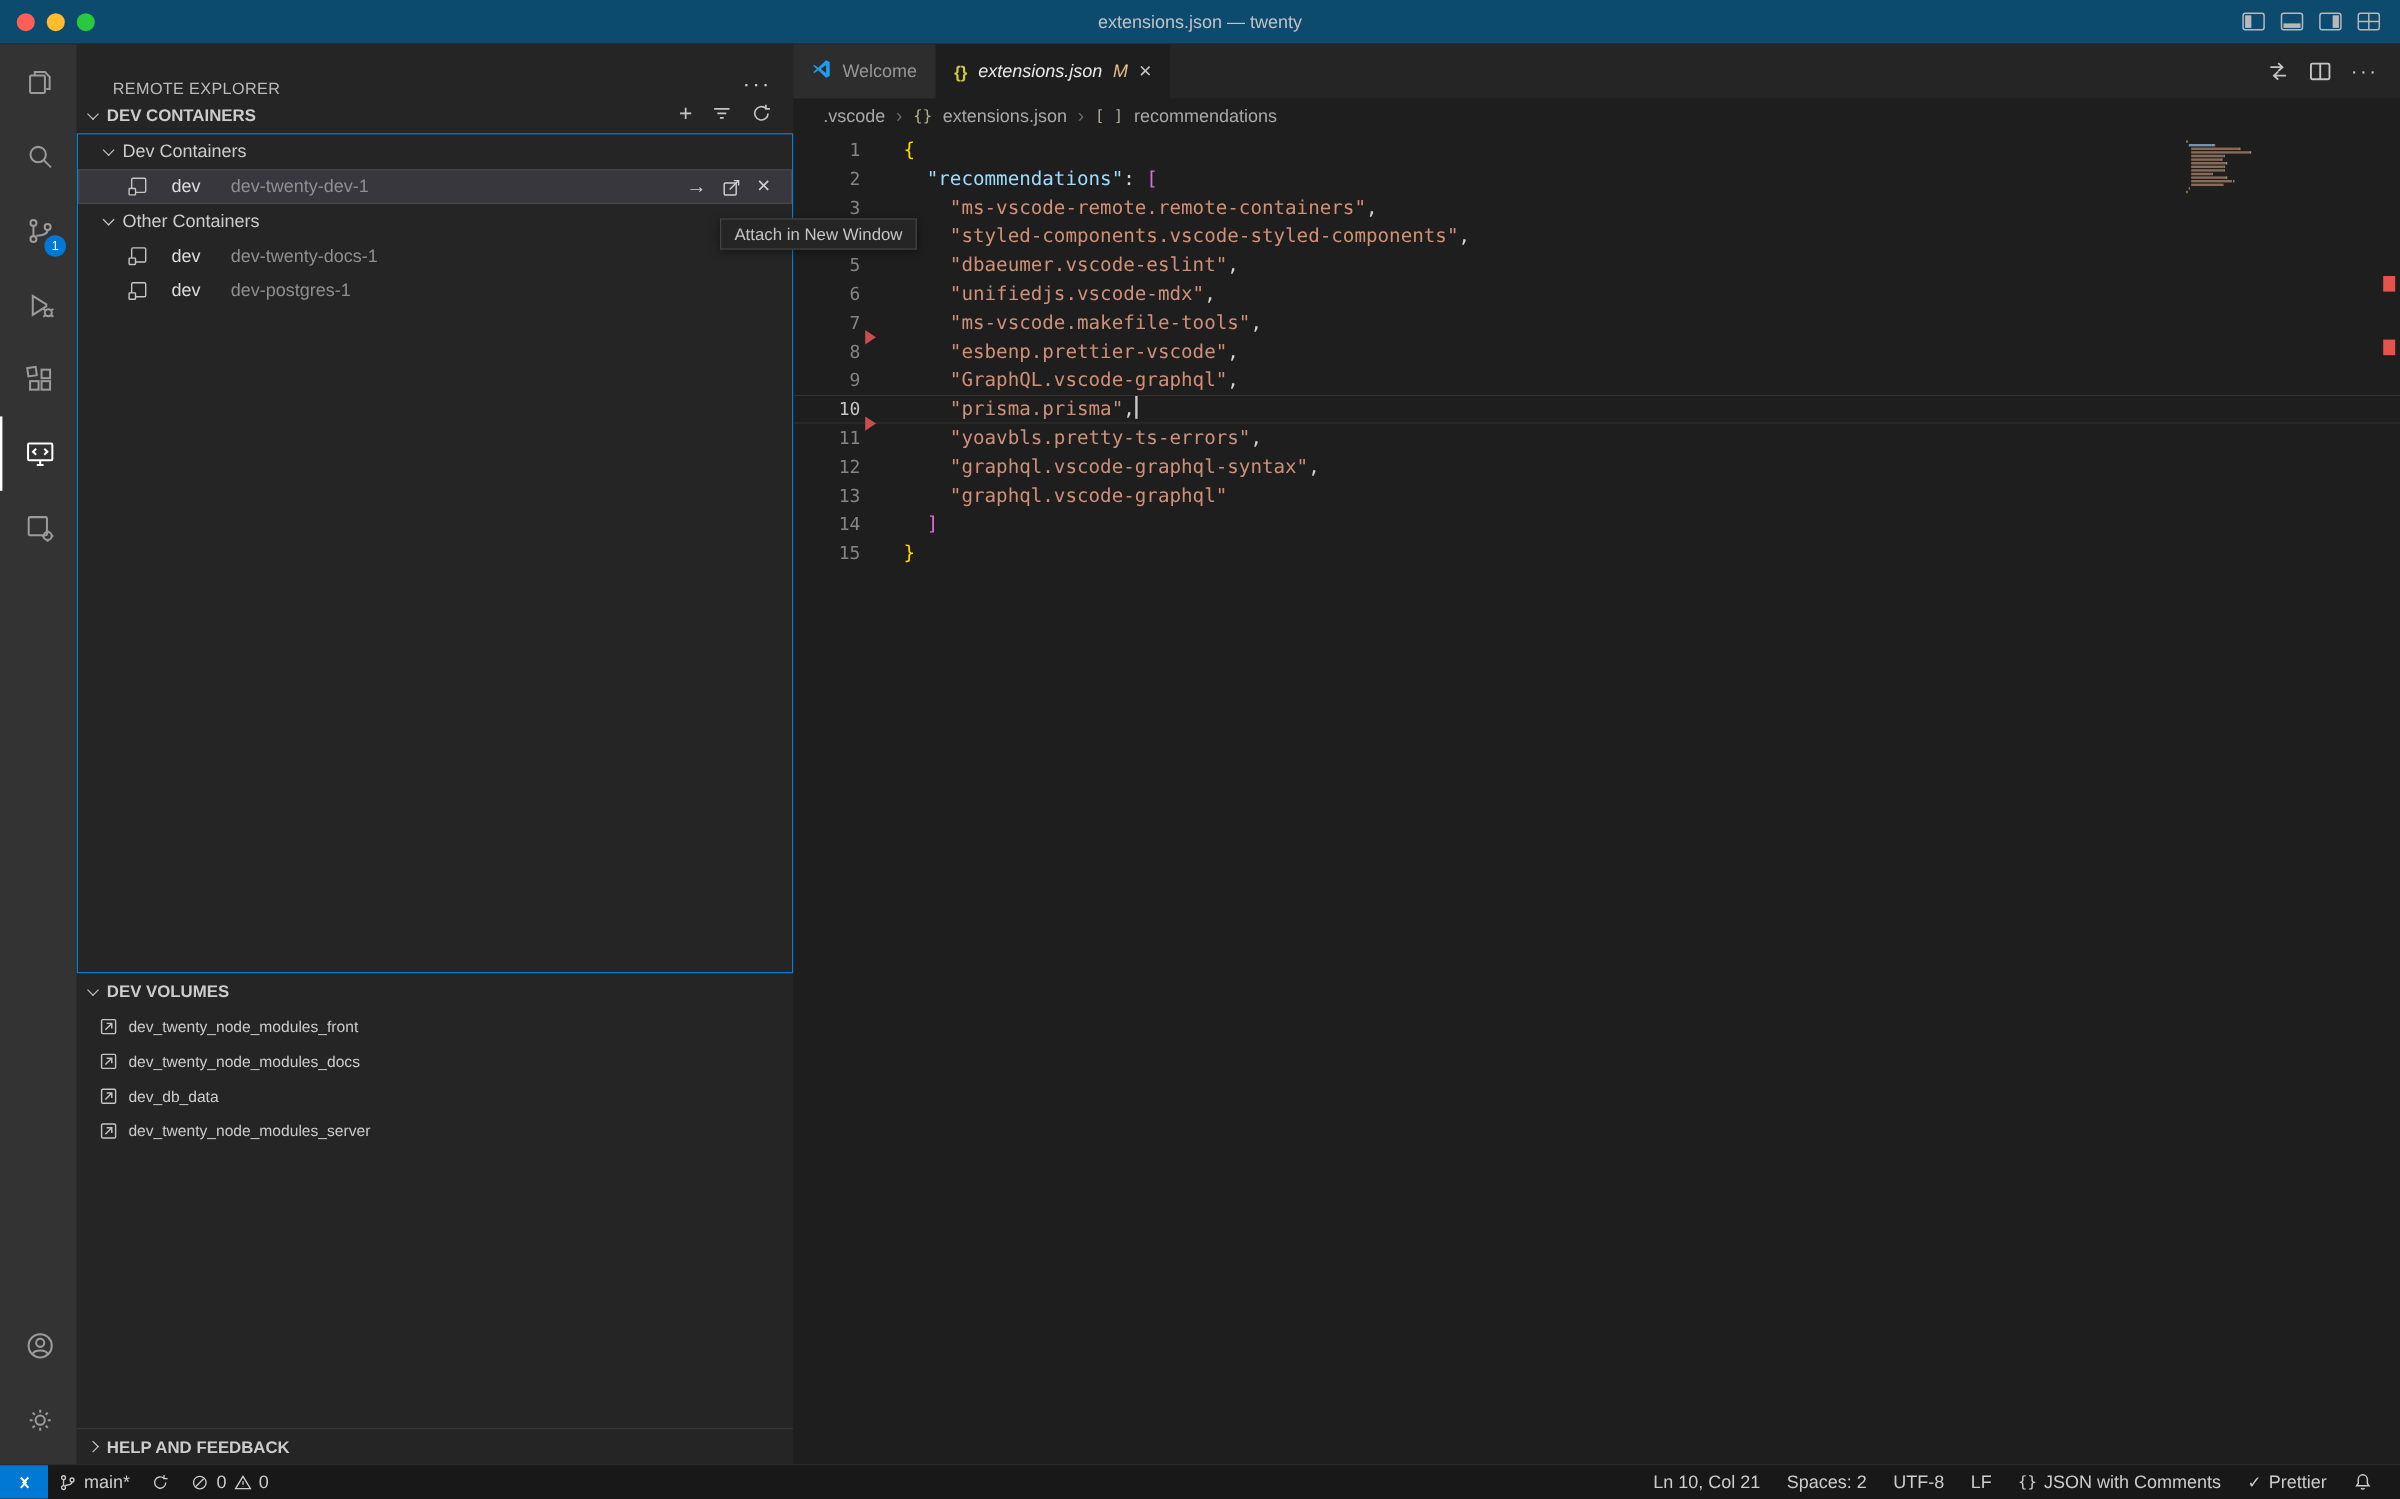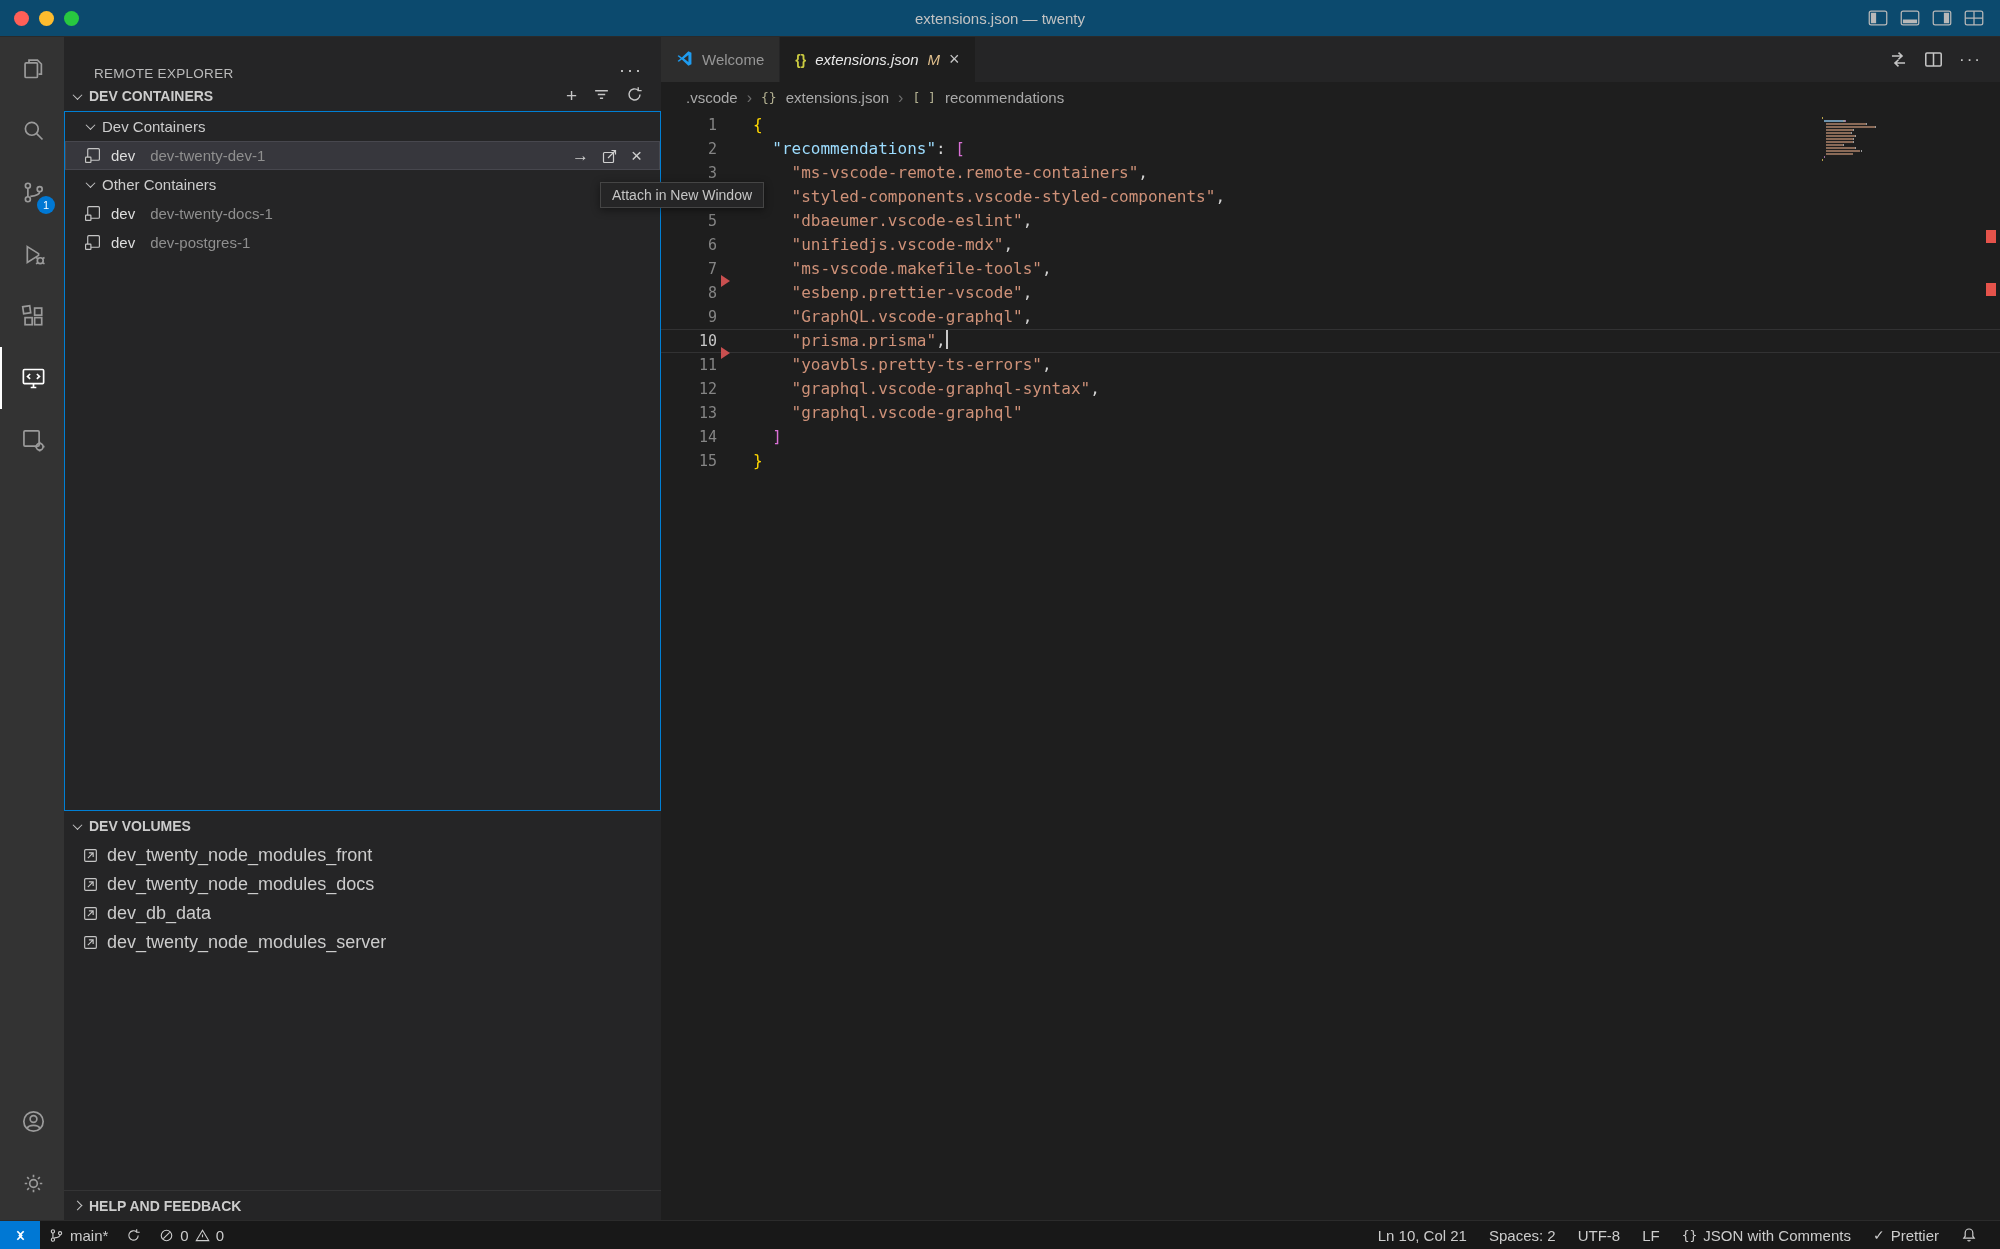--- a/index.html
+++ b/index.html
@@ -37,29 +37,29 @@
   .sidebar-more { margin-left:auto; color:#cfcfcf; font-size:18px; letter-spacing:2px; }
   .section-header { flex:0 0 30px; display:flex; align-items:center; gap:8px; padding-left:10px;
                     color:#cccccc; font-size:14px; font-weight:bold; }
   .section-actions { margin-left:auto; display:flex; align-items:center; gap:16px; padding-right:18px; font-weight:normal; color:#c5c5c5; }
   .chev { display:inline-block; width:7px; height:7px; border-right:1.6px solid #c5c5c5; border-bottom:1.6px solid #c5c5c5; flex:0 0 auto;}
   .chev.down { transform:rotate(45deg) translate(-1px,-1px); }
   .chev.right { transform:rotate(-45deg); }
   .tree { flex:0 0 700px; border:1px solid #007fd4; overflow:hidden; }
   .tree-row { height:29px; display:flex; align-items:center; font-size:15px; color:#cccccc; position:relative; }
   .tree-group { padding-left:22px; gap:8px; }
-  .tree-item { padding-left:19px; gap:10px; }
+  .tree-item { padding-left:41px; gap:20px; }
   .tree-item.selected { background:#37373d; box-shadow:inset 0 0 0 1px #47474e; }
   .tree-icon svg { display:block; }
   .item-tag { color:#dddddd; }
   .item-desc { color:#8f8f8f; margin-left:5px; }
   .row-actions { margin-left:auto; display:flex; align-items:center; gap:13px; padding-right:18px; color:#cfcfcf; }
   .act { display:flex; align-items:center; justify-content:center; font-size:17px; }
   .act.close { font-size:19px; }
-  .vol-row { height:29px; display:flex; align-items:center; gap:8px; padding-left:18px; color:#cccccc; font-size:18px; }
+  .vol-row { height:29px; display:flex; align-items:center; gap:8px; padding-left:18px; color:#cccccc; font-size:13px; }
   .help-header { margin-top:auto; border-top:1px solid rgba(255,255,255,.07); }
 
   .tooltip { position:absolute; left:600px; top:145px; z-index:20; background:#252526; border:1px solid #454545;
              color:#c5c5c5; font-size:14px; padding:4px 11px; box-shadow:0 2px 8px rgba(0,0,0,.45); white-space:nowrap; }
 
   
   .editor { flex:1; min-width:0; display:flex; flex-direction:column; background:#1e1e1e; }
   .tabsbar { flex:0 0 45px; background:#252526; display:flex; align-items:stretch; }
   .tab { display:flex; align-items:center; gap:9px; padding:0 15px; font-size:15px; border-right:1px solid #252526; }
   .tab.inactive { background:#2d2d2d; color:#969696; }

